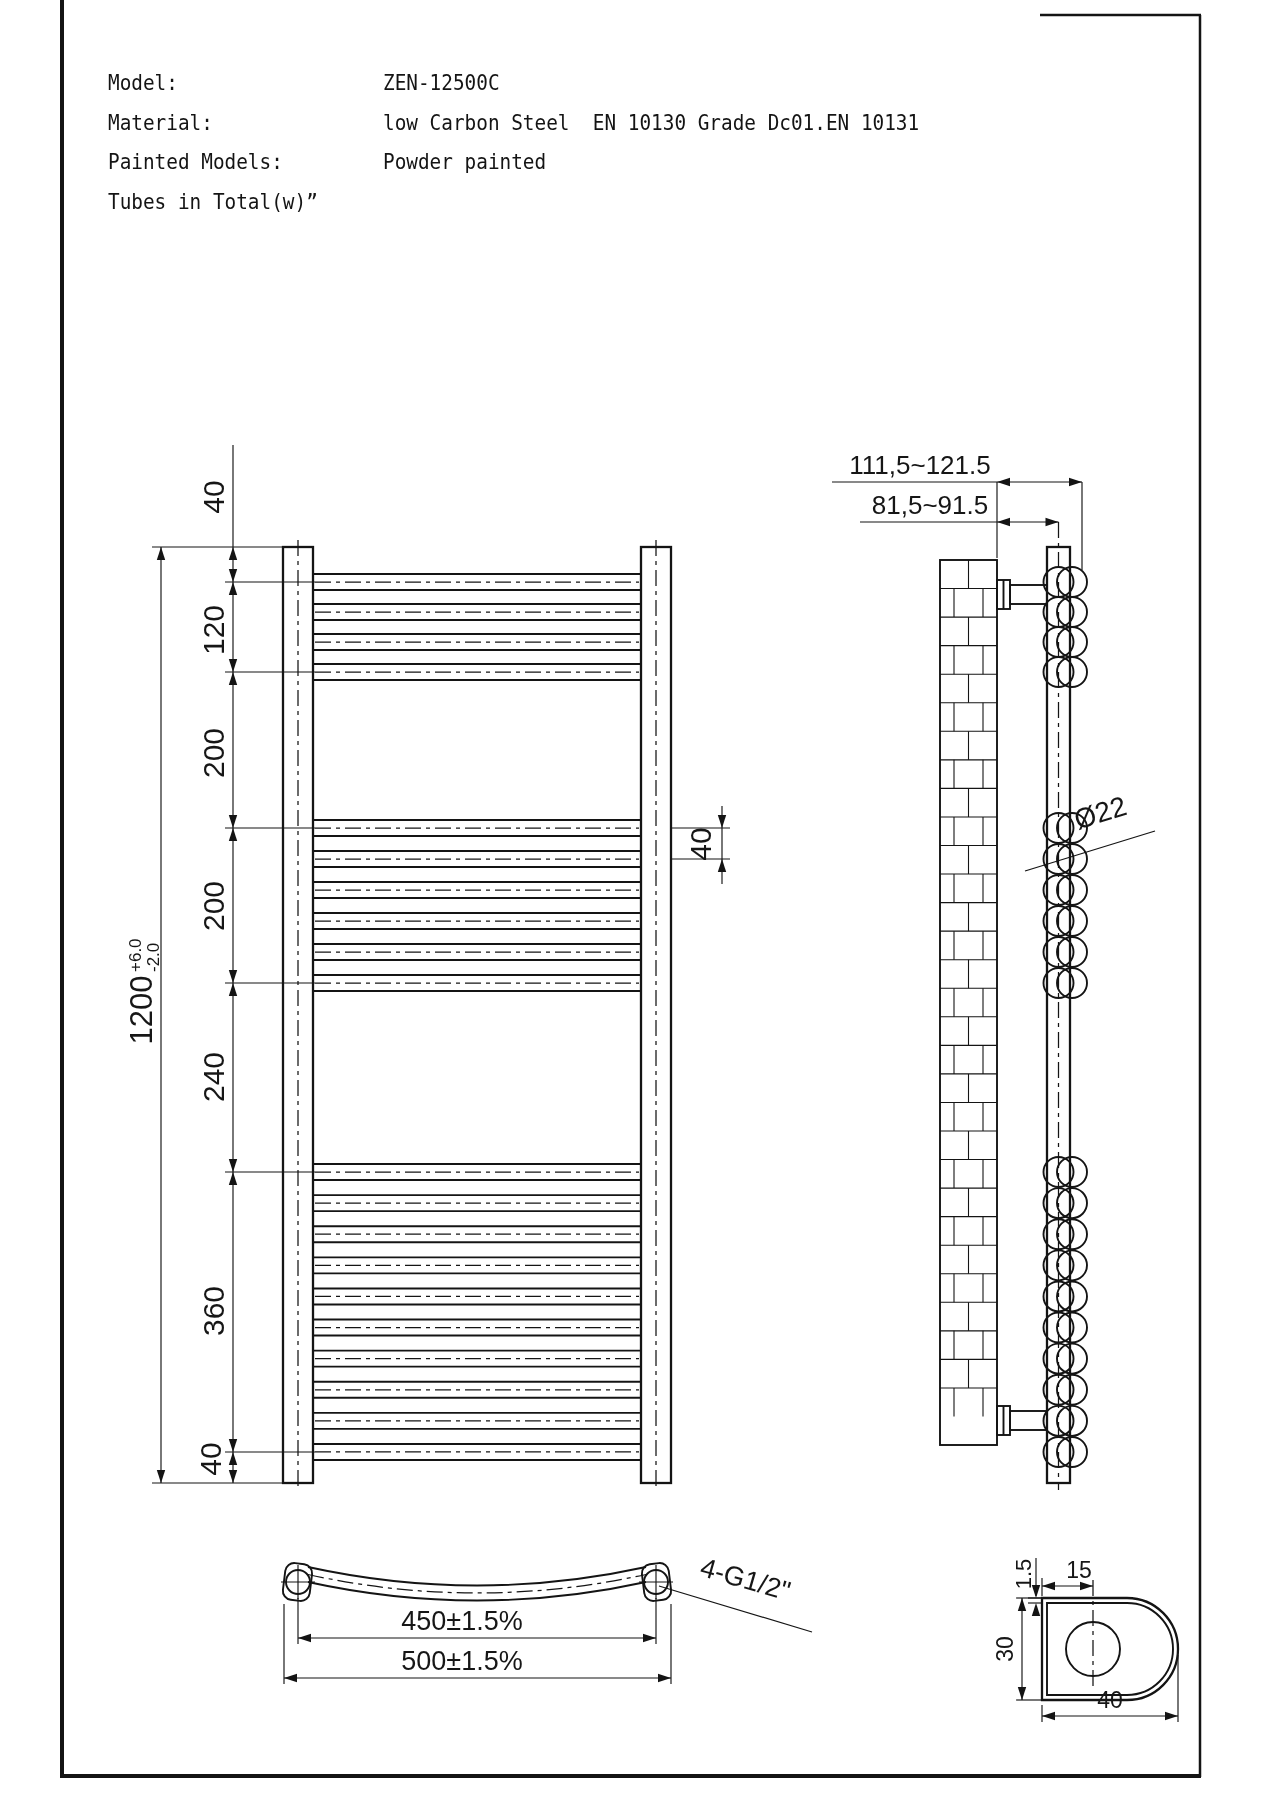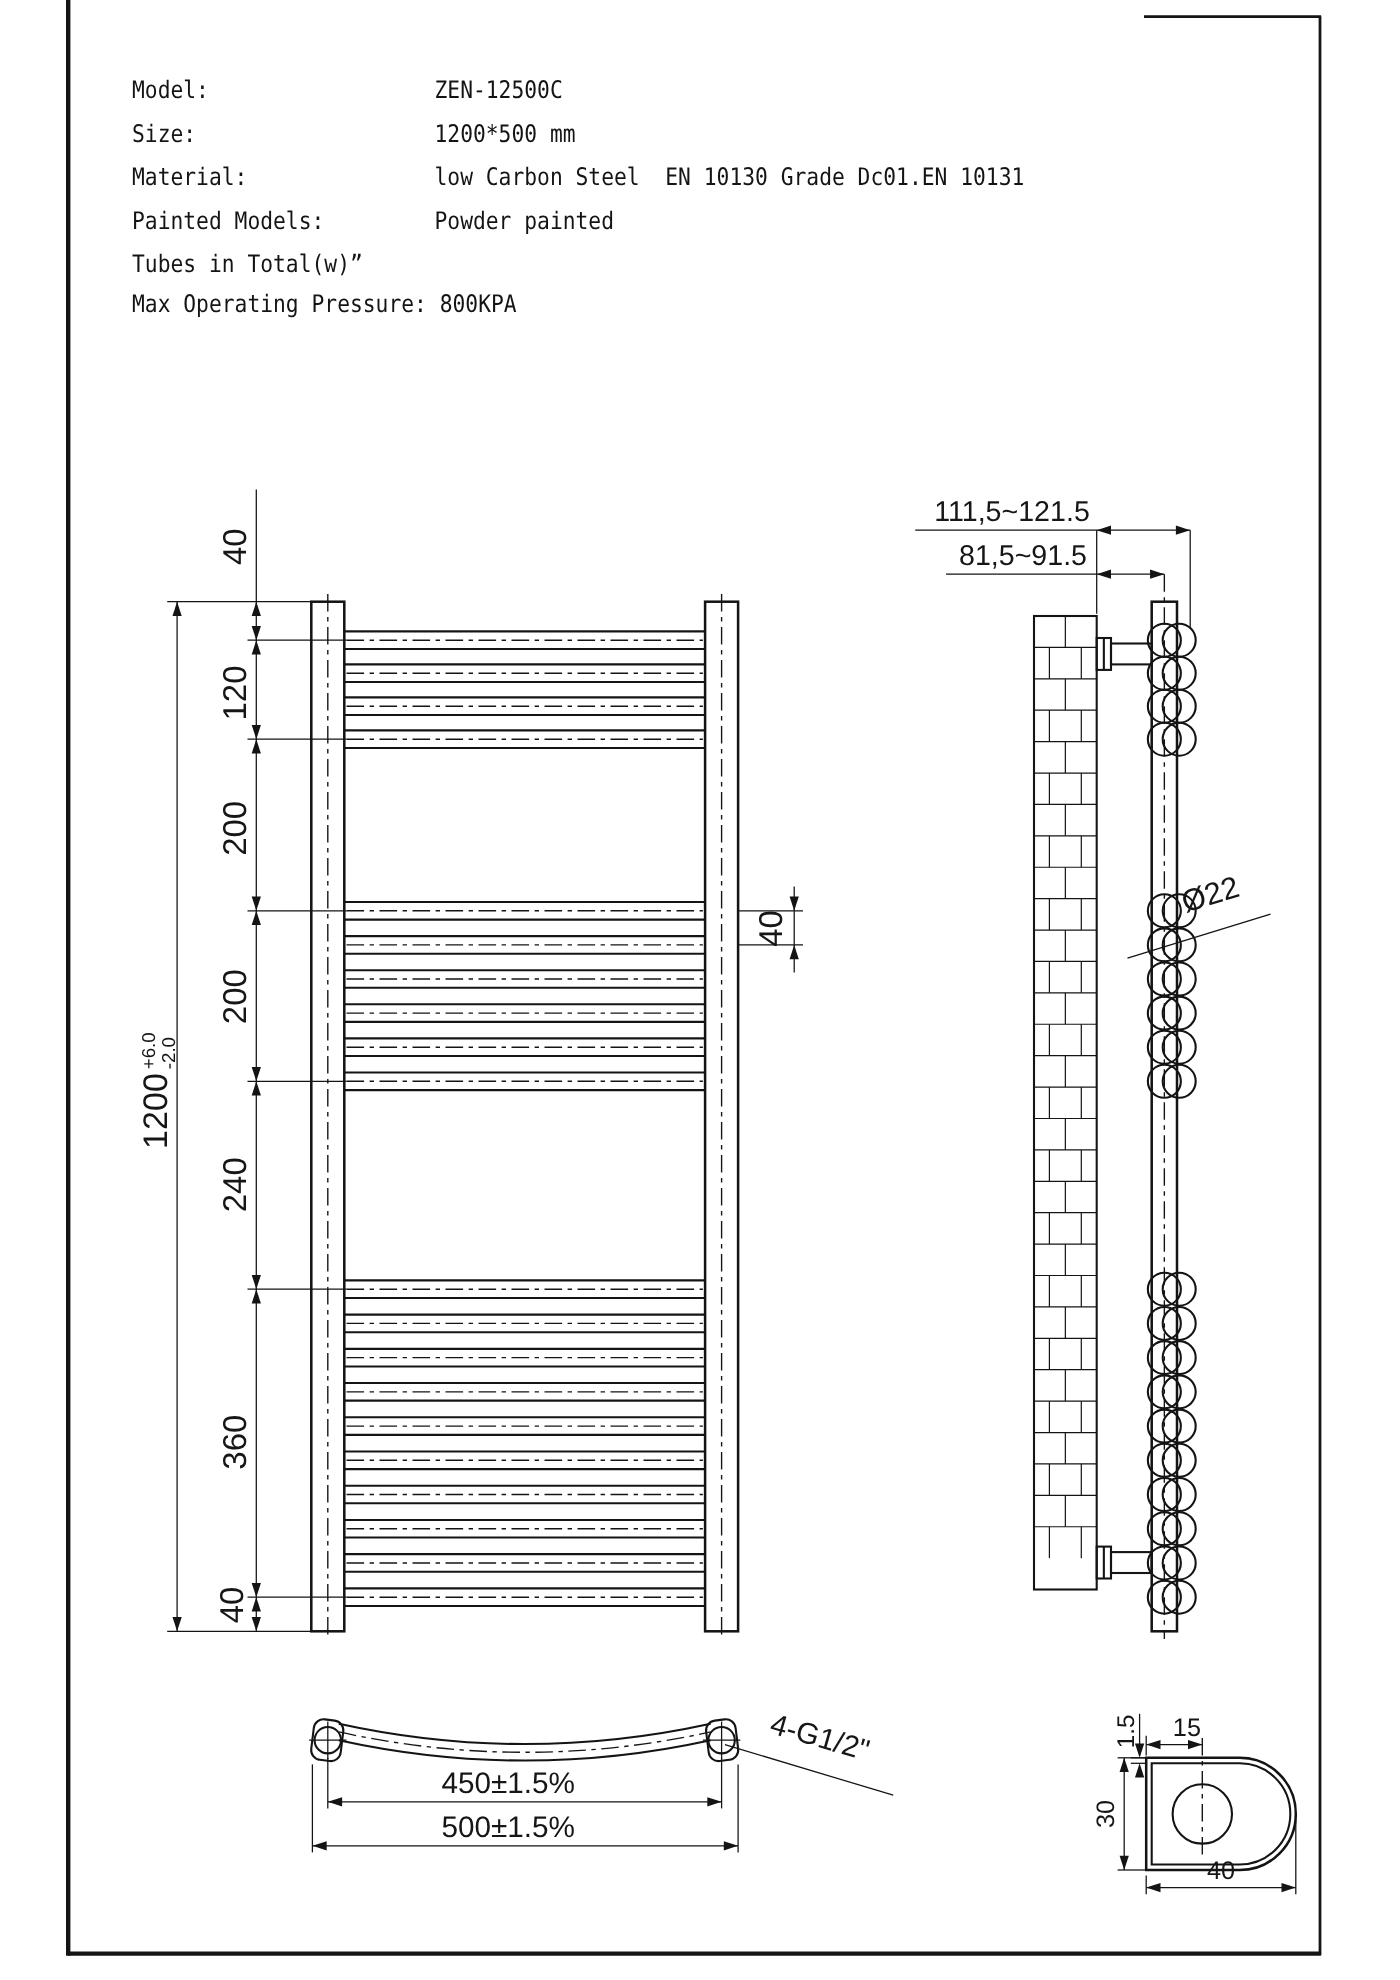--- a/index.html
+++ b/index.html
@@ -1,19 +1,19 @@
 <!DOCTYPE html>
 <html><head>
 <meta charset="utf-8">
 <style>
   html,body{margin:0;padding:0;background:#fff;}
   .page{position:relative;width:1273px;height:1800px;background:#ffffff;overflow:hidden;
         font-family:"Liberation Sans",sans-serif;}
   svg{position:absolute;left:0;top:0;}
-  .specs{position:absolute;left:120px;top:70px;width:1000px;}
+  .specs{position:absolute;left:108px;top:70px;width:1000px;}
   .spec-row{position:relative;height:39.5px;}
   .spec-row.tall{height:37px;}
   .spec-label,.spec-value{position:absolute;top:0;white-space:pre;
      font-family:"DejaVu Sans Mono",monospace;font-size:22px;color:#141414;
      transform:scaleX(0.88);transform-origin:left top;}
   .spec-label{left:0;}
   .spec-value{left:275px;}
   text{fill:#161616;font-family:"Liberation Sans",sans-serif;}
   .ol{stroke:#141414;stroke-width:2.3;fill:none;}         
   .ol2{stroke:#141414;stroke-width:1.9;fill:none;}
@@ -24,36 +24,29 @@
 <body>
 
 <div class="page">
 
   <div class="specs">
     <div class="spec-row">
       <span class="spec-label">Model:</span>
       <span class="spec-value">ZEN-12500C</span>
     </div>
     <div class="spec-row">
-      <span class="spec-label">Size:</span>
-      <span class="spec-value">1200*500 mm</span>
-    </div>
-    <div class="spec-row">
       <span class="spec-label">Material:</span>
       <span class="spec-value">low Carbon Steel  EN 10130 Grade Dc01.EN 10131</span>
     </div>
     <div class="spec-row">
       <span class="spec-label">Painted Models:</span>
       <span class="spec-value">Powder painted</span>
     </div>
     <div class="spec-row tall">
       <span class="spec-label">Tubes in Total(w)”</span>
-    </div>
-    <div class="spec-row tall">
-      <span class="spec-label">Max Operating Pressure: 800KPA</span>
     </div>
   </div>
 
   <svg width="1273" height="1800" viewBox="0 0 1273 1800">
 
     <g>
       <line x1="62" y1="0" x2="62" y2="1778" stroke="#141414" stroke-width="4"></line>
       <line x1="1200" y1="15" x2="1200" y2="1777" stroke="#141414" stroke-width="2.5"></line>
       <line x1="1040" y1="15" x2="1201" y2="15" stroke="#141414" stroke-width="2.5"></line>
       <line x1="62" y1="1776" x2="1201" y2="1776" stroke="#141414" stroke-width="4"></line>

